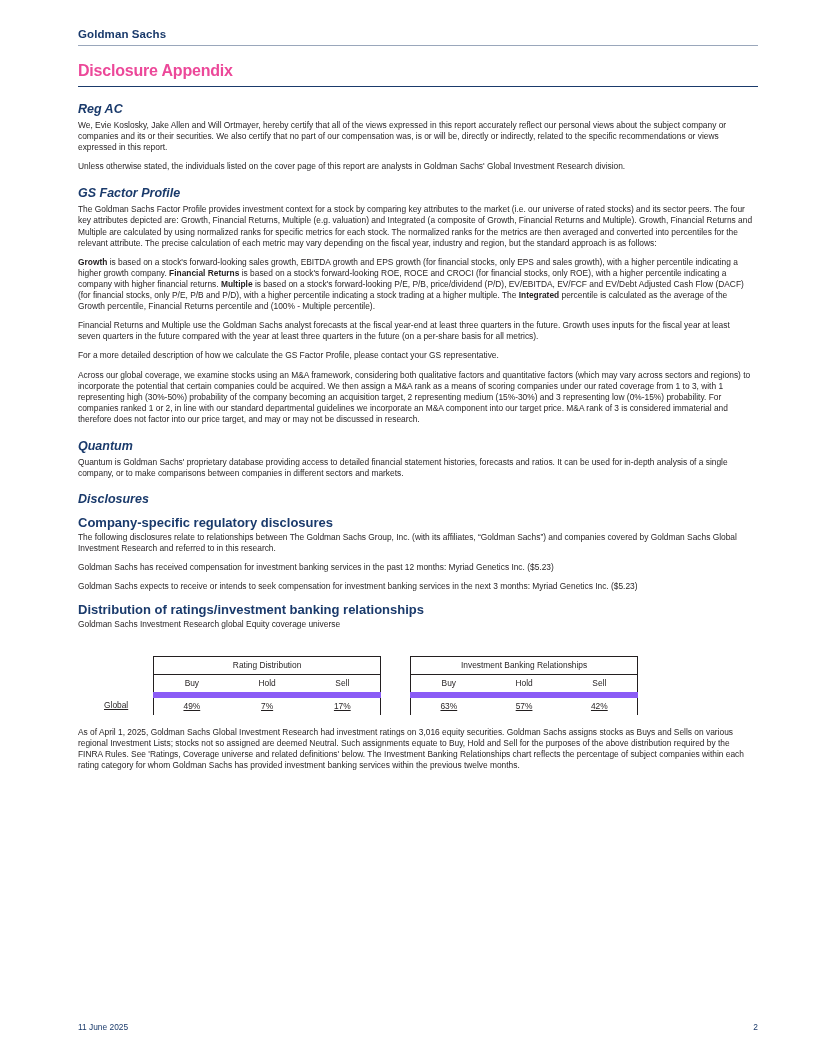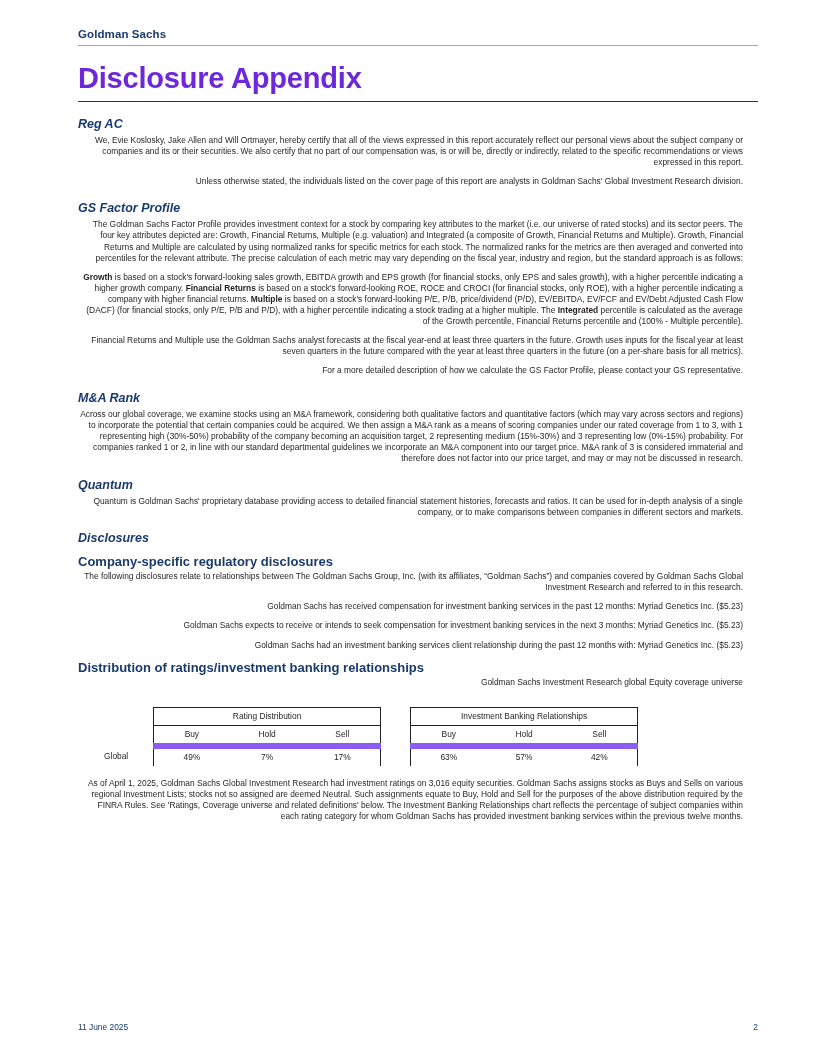--- a/index.html
+++ b/index.html
@@ -30,23 +30,23 @@
     color: #1a3a6b;
     letter-spacing: 0.1px;
     margin-bottom: 5px;
   }
   .rule-thin {
     border-top: 1px solid #9aa7bb;
     height: 0;
     margin-bottom: 16px;
   }
   h1.title {
-    font-size: 29px;
-    font-weight: bold;
-    color: #6d28d9;
+    font-size: 16px;
+    font-weight: bold;
+    color: #ec4899;
     margin: 0 0 6px 0;
     letter-spacing: -0.2px;
   }
   .rule-title {
     border-top: 1px solid #1a3a6b;
     height: 0;
     margin-bottom: 15px;
   }
   
   h2.sec {
@@ -59,28 +59,28 @@
   h2.sec.tight { margin-top: 13px; }
   h3.sub {
     font-size: 13px;
     font-weight: bold;
     color: #1a3a6b;
     margin: 9px 0 2px 0;
   }
   p {
     font-size: 8.4px;
     line-height: 11.1px;
-    margin: 0 15px 8px 0;
-    text-align: right;
+    margin: 0 4px 8px 0;
+    text-align: left;
   }
   p.nogap { margin-bottom: 0; }
   b { font-weight: bold; }
   
   .table-wrap {
-    margin-top: 19px;
+    margin-top: 26px;
     margin-bottom: 12px;
     width: 560px;
   }
   table.dist {
     border-collapse: collapse;
     font-size: 8.4px;
     width: 560px;
   }
   table.dist td, table.dist th {
     padding: 0;
@@ -97,21 +97,21 @@
   .col-head {
     border-bottom: 6px solid #8b5cf6;
   }
   .row-label {
     text-align: left;
     padding-left: 1px !important;
   }
   .vsep-left { border-left: 1px solid #231f20; }
   .vsep-right { border-right: 1px solid #231f20; }
   .spacer-col { width: 28px; border: none !important; }
-  .val-row td { height: 19px; }
+  .val-row td { height: 19px; text-decoration: underline; }
   
   .footer {
     position: absolute;
     left: 68px;
     right: 68px;
     bottom: 24px;
     display: flex;
     justify-content: space-between;
     align-items: flex-end;
     font-size: 8.4px;
@@ -135,33 +135,31 @@
   <h2 class="sec">Reg AC</h2>
   <p>We, Evie Koslosky, Jake Allen and Will Ortmayer, hereby certify that all of the views expressed in this report accurately reflect our personal views about the subject company or companies and its or their securities. We also certify that no part of our compensation was, is or will be, directly or indirectly, related to the specific recommendations or views expressed in this report.</p>
   <p>Unless otherwise stated, the individuals listed on the cover page of this report are analysts in Goldman Sachs' Global Investment Research division.</p>
 
   <h2 class="sec">GS Factor Profile</h2>
   <p>The Goldman Sachs Factor Profile provides investment context for a stock by comparing key attributes to the market (i.e. our universe of rated stocks) and its sector peers. The four key attributes depicted are: Growth, Financial Returns, Multiple (e.g. valuation) and Integrated (a composite of Growth, Financial Returns and Multiple). Growth, Financial Returns and Multiple are calculated by using normalized ranks for specific metrics for each stock. The normalized ranks for the metrics are then averaged and converted into percentiles for the relevant attribute. The precise calculation of each metric may vary depending on the fiscal year, industry and region, but the standard approach is as follows:</p>
   <p id="fp-rich"><b>Growth</b> is based on a stock's forward-looking sales growth, EBITDA growth and EPS growth (for financial stocks, only EPS and sales growth), with a higher percentile indicating a higher growth company. <b>Financial Returns</b> is based on a stock's forward-looking ROE, ROCE and CROCI (for financial stocks, only ROE), with a higher percentile indicating a company with higher financial returns. <b>Multiple</b> is based on a stock's forward-looking P/E, P/B, price/dividend (P/D), EV/EBITDA, EV/FCF and EV/Debt Adjusted Cash Flow (DACF) (for financial stocks, only P/E, P/B and P/D), with a higher percentile indicating a stock trading at a higher multiple. The <b>Integrated</b> percentile is calculated as the average of the Growth percentile, Financial Returns percentile and (100% - Multiple percentile).</p>
   <p>Financial Returns and Multiple use the Goldman Sachs analyst forecasts at the fiscal year-end at least three quarters in the future. Growth uses inputs for the fiscal year at least seven quarters in the future compared with the year at least three quarters in the future (on a per-share basis for all metrics).</p>
   <p>For a more detailed description of how we calculate the GS Factor Profile, please contact your GS representative.</p>
 
-  <h2 class="sec">M&amp;A Rank</h2>
   <p>Across our global coverage, we examine stocks using an M&amp;A framework, considering both qualitative factors and quantitative factors (which may vary across sectors and regions) to incorporate the potential that certain companies could be acquired. We then assign a M&amp;A rank as a means of scoring companies under our rated coverage from 1 to 3, with 1 representing high (30%-50%) probability of the company becoming an acquisition target, 2 representing medium (15%-30%) and 3 representing low (0%-15%) probability. For companies ranked 1 or 2, in line with our standard departmental guidelines we incorporate an M&amp;A component into our target price. M&amp;A rank of 3 is considered immaterial and therefore does not factor into our price target, and may or may not be discussed in research.</p>
 
   <h2 class="sec">Quantum</h2>
   <p>Quantum is Goldman Sachs' proprietary database providing access to detailed financial statement histories, forecasts and ratios. It can be used for in-depth analysis of a single company, or to make comparisons between companies in different sectors and markets.</p>
 
   <h2 class="sec tight">Disclosures</h2>
 
   <h3 class="sub">Company-specific regulatory disclosures</h3>
   <p>The following disclosures relate to relationships between The Goldman Sachs Group, Inc. (with its affiliates, “Goldman Sachs”) and companies covered by Goldman Sachs Global Investment Research and referred to in this research.</p>
   <p>Goldman Sachs has received compensation for investment banking services in the past 12 months: Myriad Genetics Inc. ($5.23)</p>
   <p>Goldman Sachs expects to receive or intends to seek compensation for investment banking services in the next 3 months: Myriad Genetics Inc. ($5.23)</p>
-  <p>Goldman Sachs had an investment banking services client relationship during the past 12 months with: Myriad Genetics Inc. ($5.23)</p>
 
   <h3 class="sub">Distribution of ratings/investment banking relationships</h3>
   <p class="nogap">Goldman Sachs Investment Research global Equity coverage universe</p>
 
   <div class="table-wrap">
     <table class="dist">
       <tbody>
           <tr>
         <td style="width:72px;"></td>
         <td class="grp-head vsep-left vsep-right" colspan="3">Rating Distribution</td>

